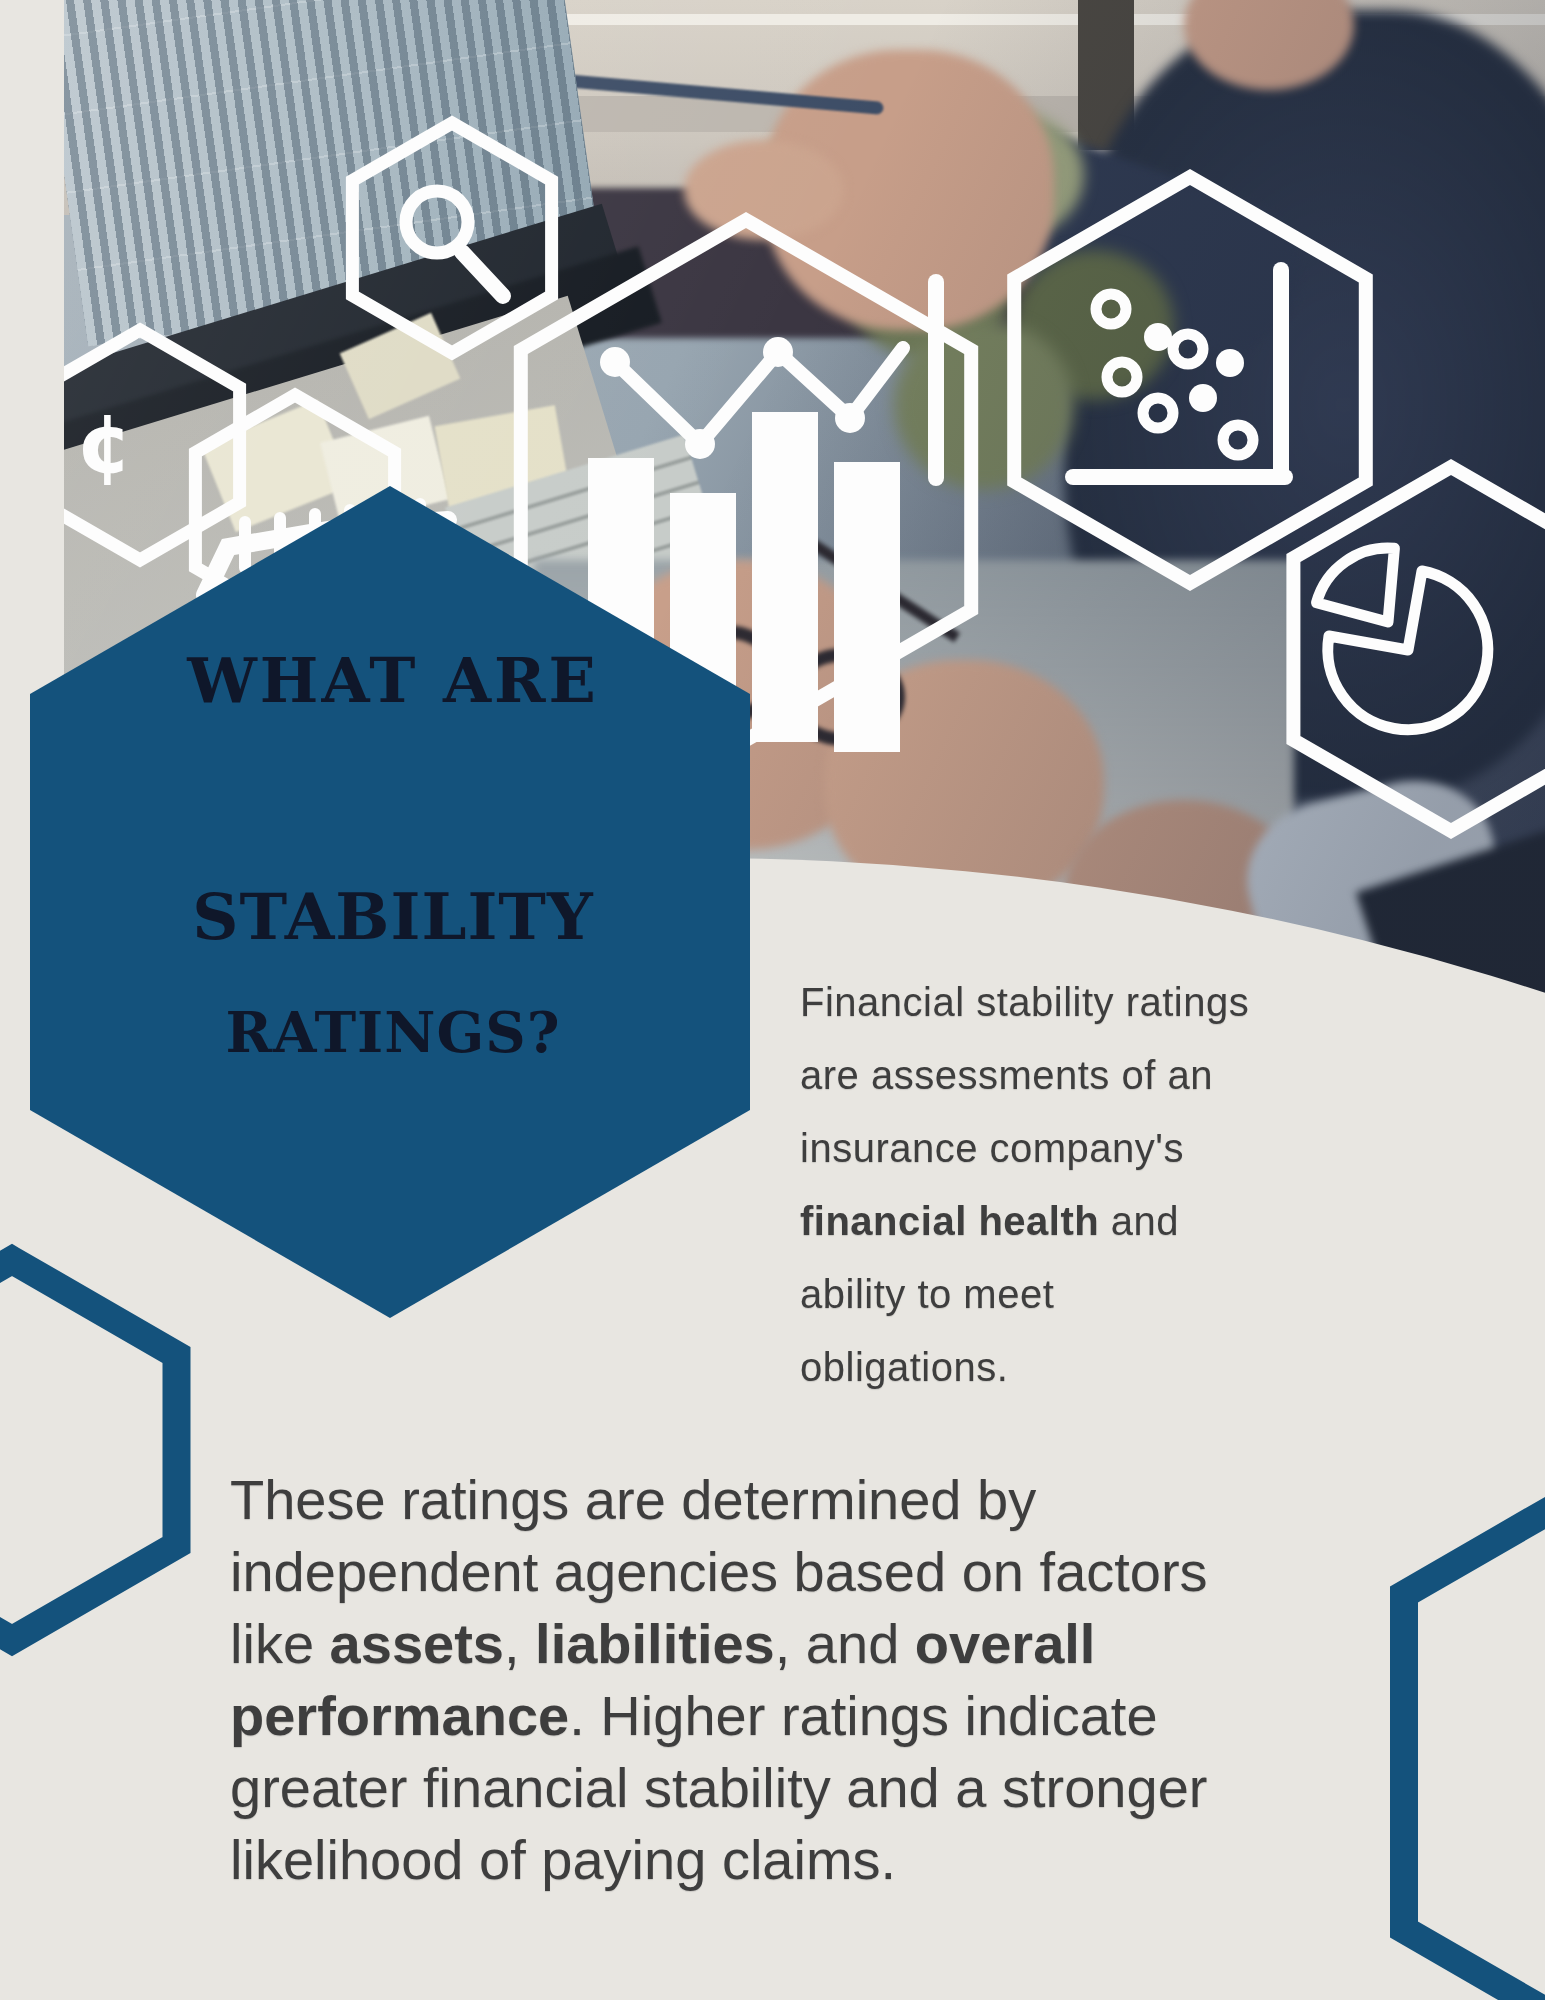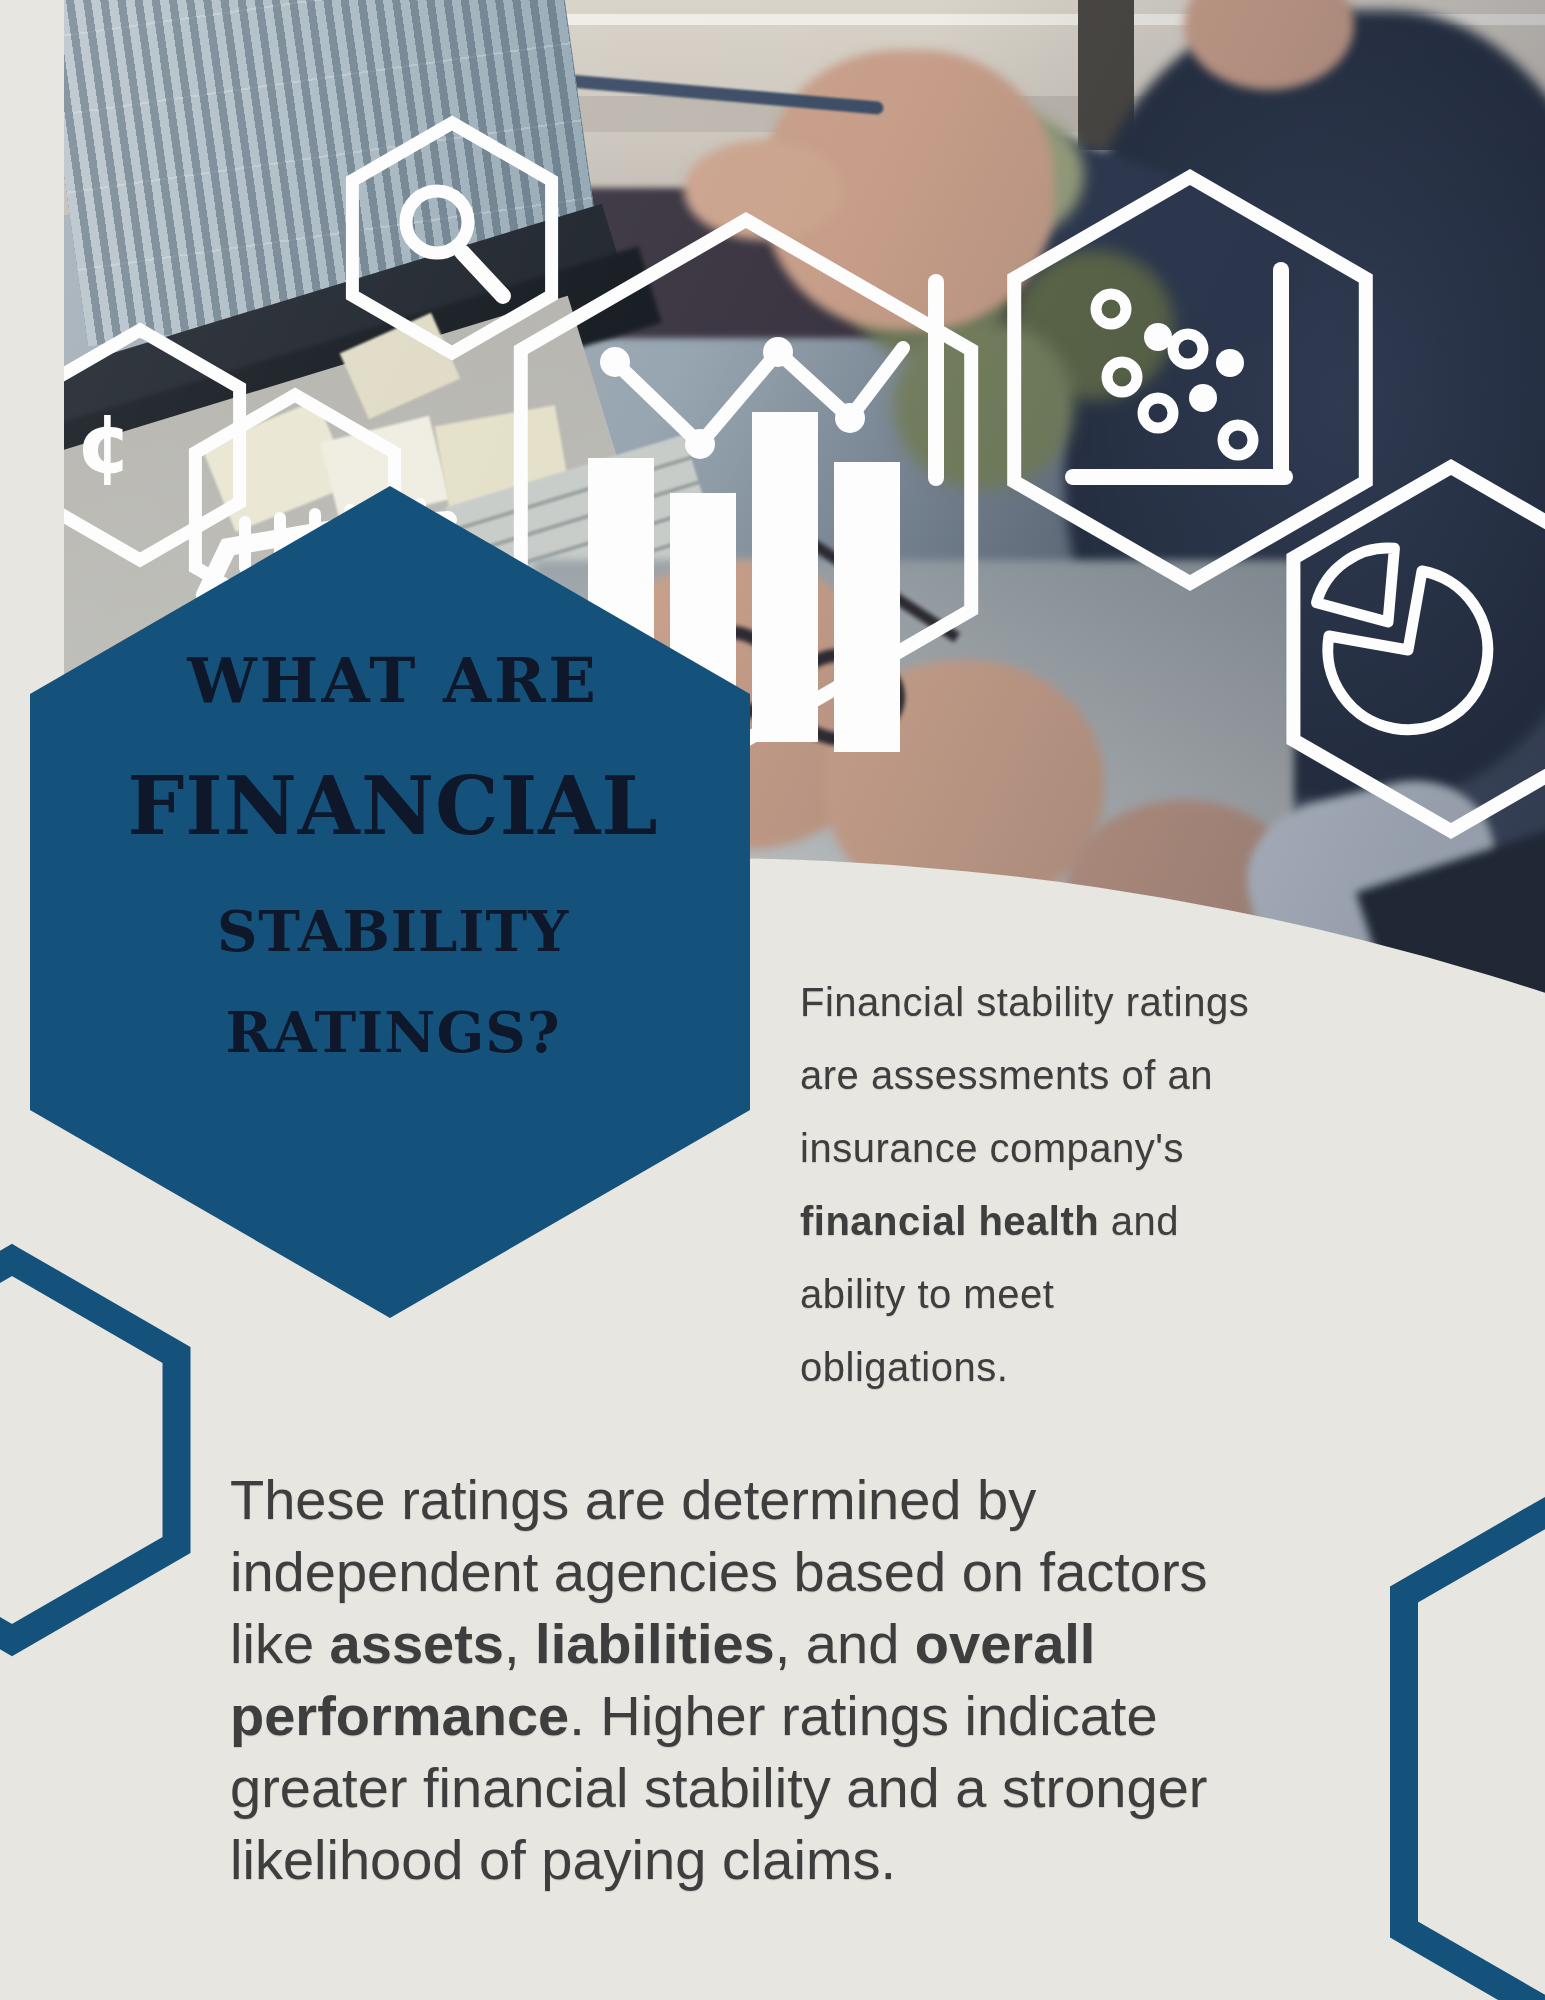--- a/index.html
+++ b/index.html
@@ -54,21 +54,21 @@
   
   .curve{position:absolute;left:-2031px;top:858px;width:5458px;height:5458px;border-radius:50%;
          background:var(--bg,#e8e6e1);z-index:2;}
   
   svg.overlay{position:absolute;left:0;top:0;z-index:3;}
   
   .title-line{position:absolute;left:63px;width:660px;text-align:center;color:#0f172a;
       font-family:"DejaVu Serif","Liberation Serif",serif;font-weight:700;line-height:1;z-index:4;}
   .t-eyebrow{top:650px;font-size:62px;letter-spacing:3px;}
   .t-big1{top:766px;font-size:80px;letter-spacing:1px;}
-  .t-big2{top:885px;font-size:56px;letter-spacing:1px;margin-top:18px;}
+  .t-big2{top:885px;font-size:64px;letter-spacing:1px;}
   .t-big3{top:1004px;font-size:56px;letter-spacing:1px;}
   
   .para{position:absolute;color:var(--text,#3e3e3e);z-index:4;letter-spacing:.5px;
         text-shadow:0 1px 1px rgba(60,60,60,.18);}
   .para .b{font-weight:700;}
   .para-right{left:800px;top:966px;width:540px;font-size:40px;line-height:73px;}
   .para-bottom{left:230px;top:1464px;width:1140px;font-size:56px;line-height:72px;letter-spacing:0;}
 </style>
 </head>
 <body>
@@ -181,20 +181,19 @@
       </g>
     </g>
 
     <polygon points="390,486 750,694 750,1110 390,1318 30,1110 30,694" fill="#14527c"></polygon>
 
     <polygon points="12,1260 176.5,1355 176.5,1545 12,1640 -152.5,1545 -152.5,1355" fill="none" stroke="#14527c" stroke-width="28"></polygon>
     <polygon points="1694,1427 1984,1594.5 1984,1929.5 1694,2097 1404,1929.5 1404,1594.5" fill="none" stroke="#14527c" stroke-width="28"></polygon>
   </svg>
 
   <div class="title-line t-eyebrow">WHAT ARE</div>
-  <div class="title-line t-big1">FINANCIAL</div>
   <div class="title-line t-big2">STABILITY</div>
   <div class="title-line t-big3">RATINGS?</div>
 
   <div class="para para-right"><span>Financial stability ratings</span><br><span>are assessments of an</span><br><span>insurance company's</span><br><span class="b">financial health</span><span> and</span><br><span>ability to meet</span><br><span>obligations.</span></div>
   <div class="para para-bottom"><span>These ratings are determined by</span><br><span>independent agencies based on factors</span><br><span>like </span><span class="b">assets</span><span>, </span><span class="b">liabilities</span><span>, and </span><span class="b">overall</span><br><span class="b">performance</span><span>. Higher ratings indicate</span><br><span>greater financial stability and a stronger</span><br><span>likelihood of paying claims.</span></div>
 
 </div>
 
 </body></html>

